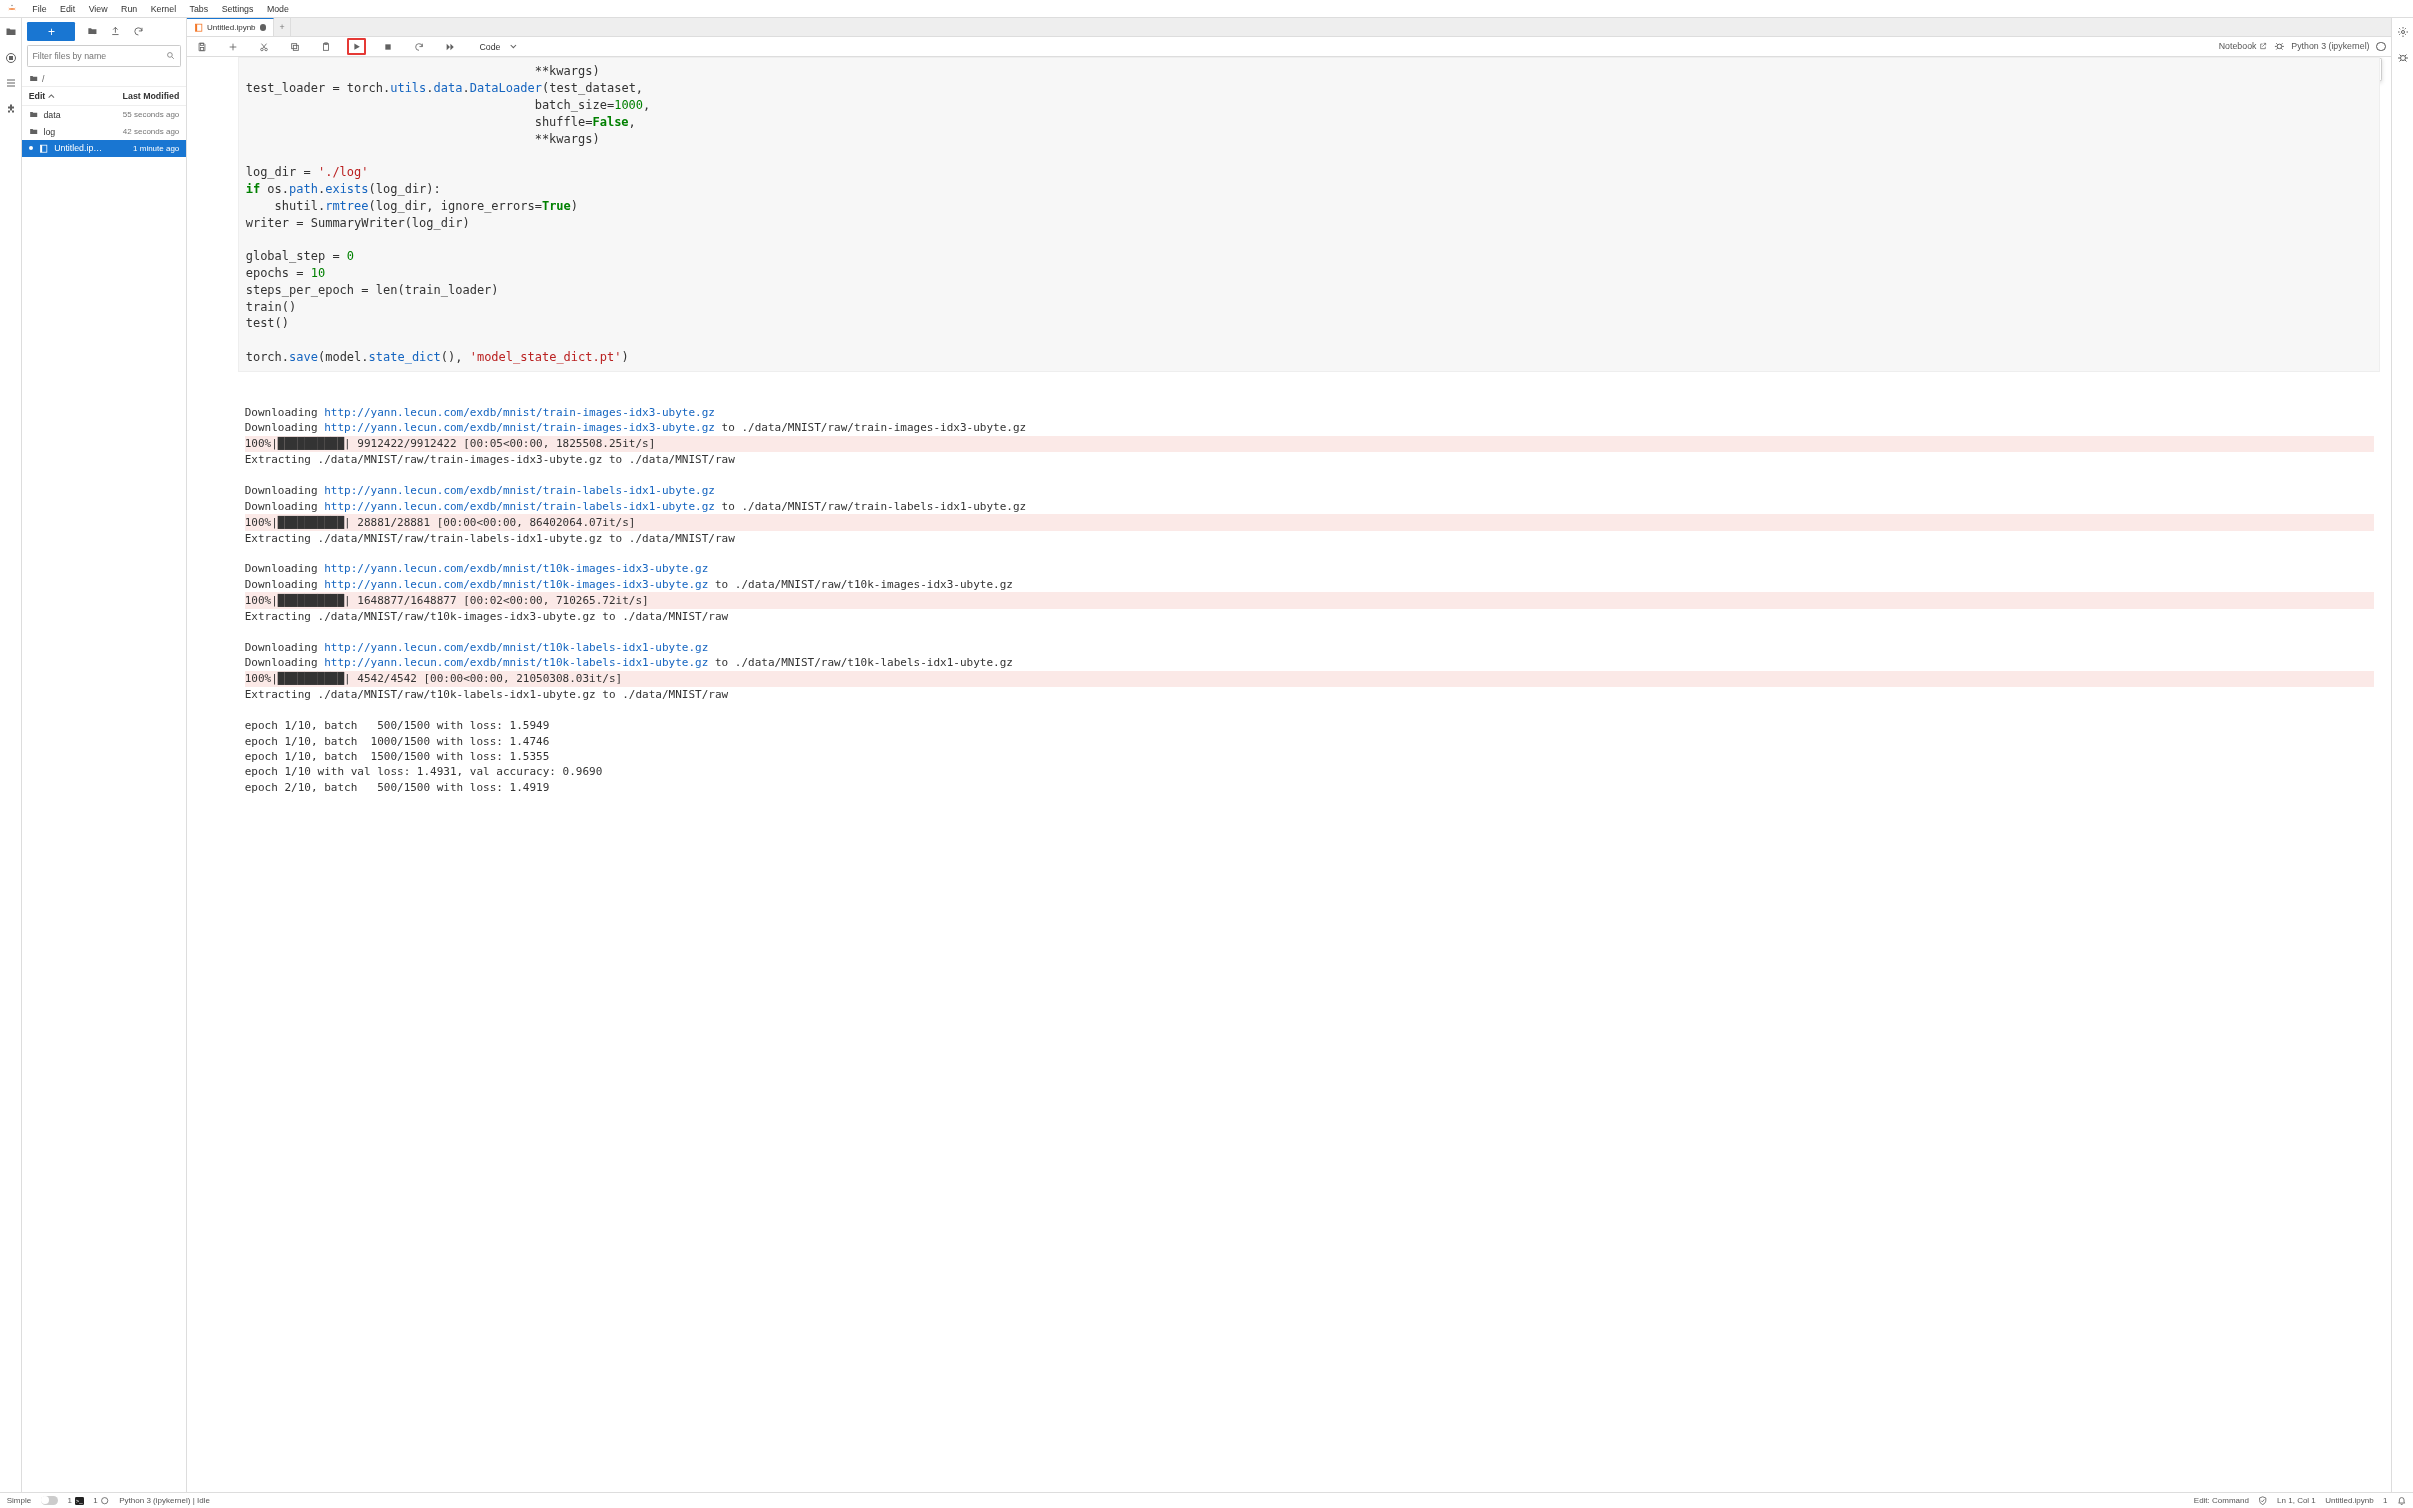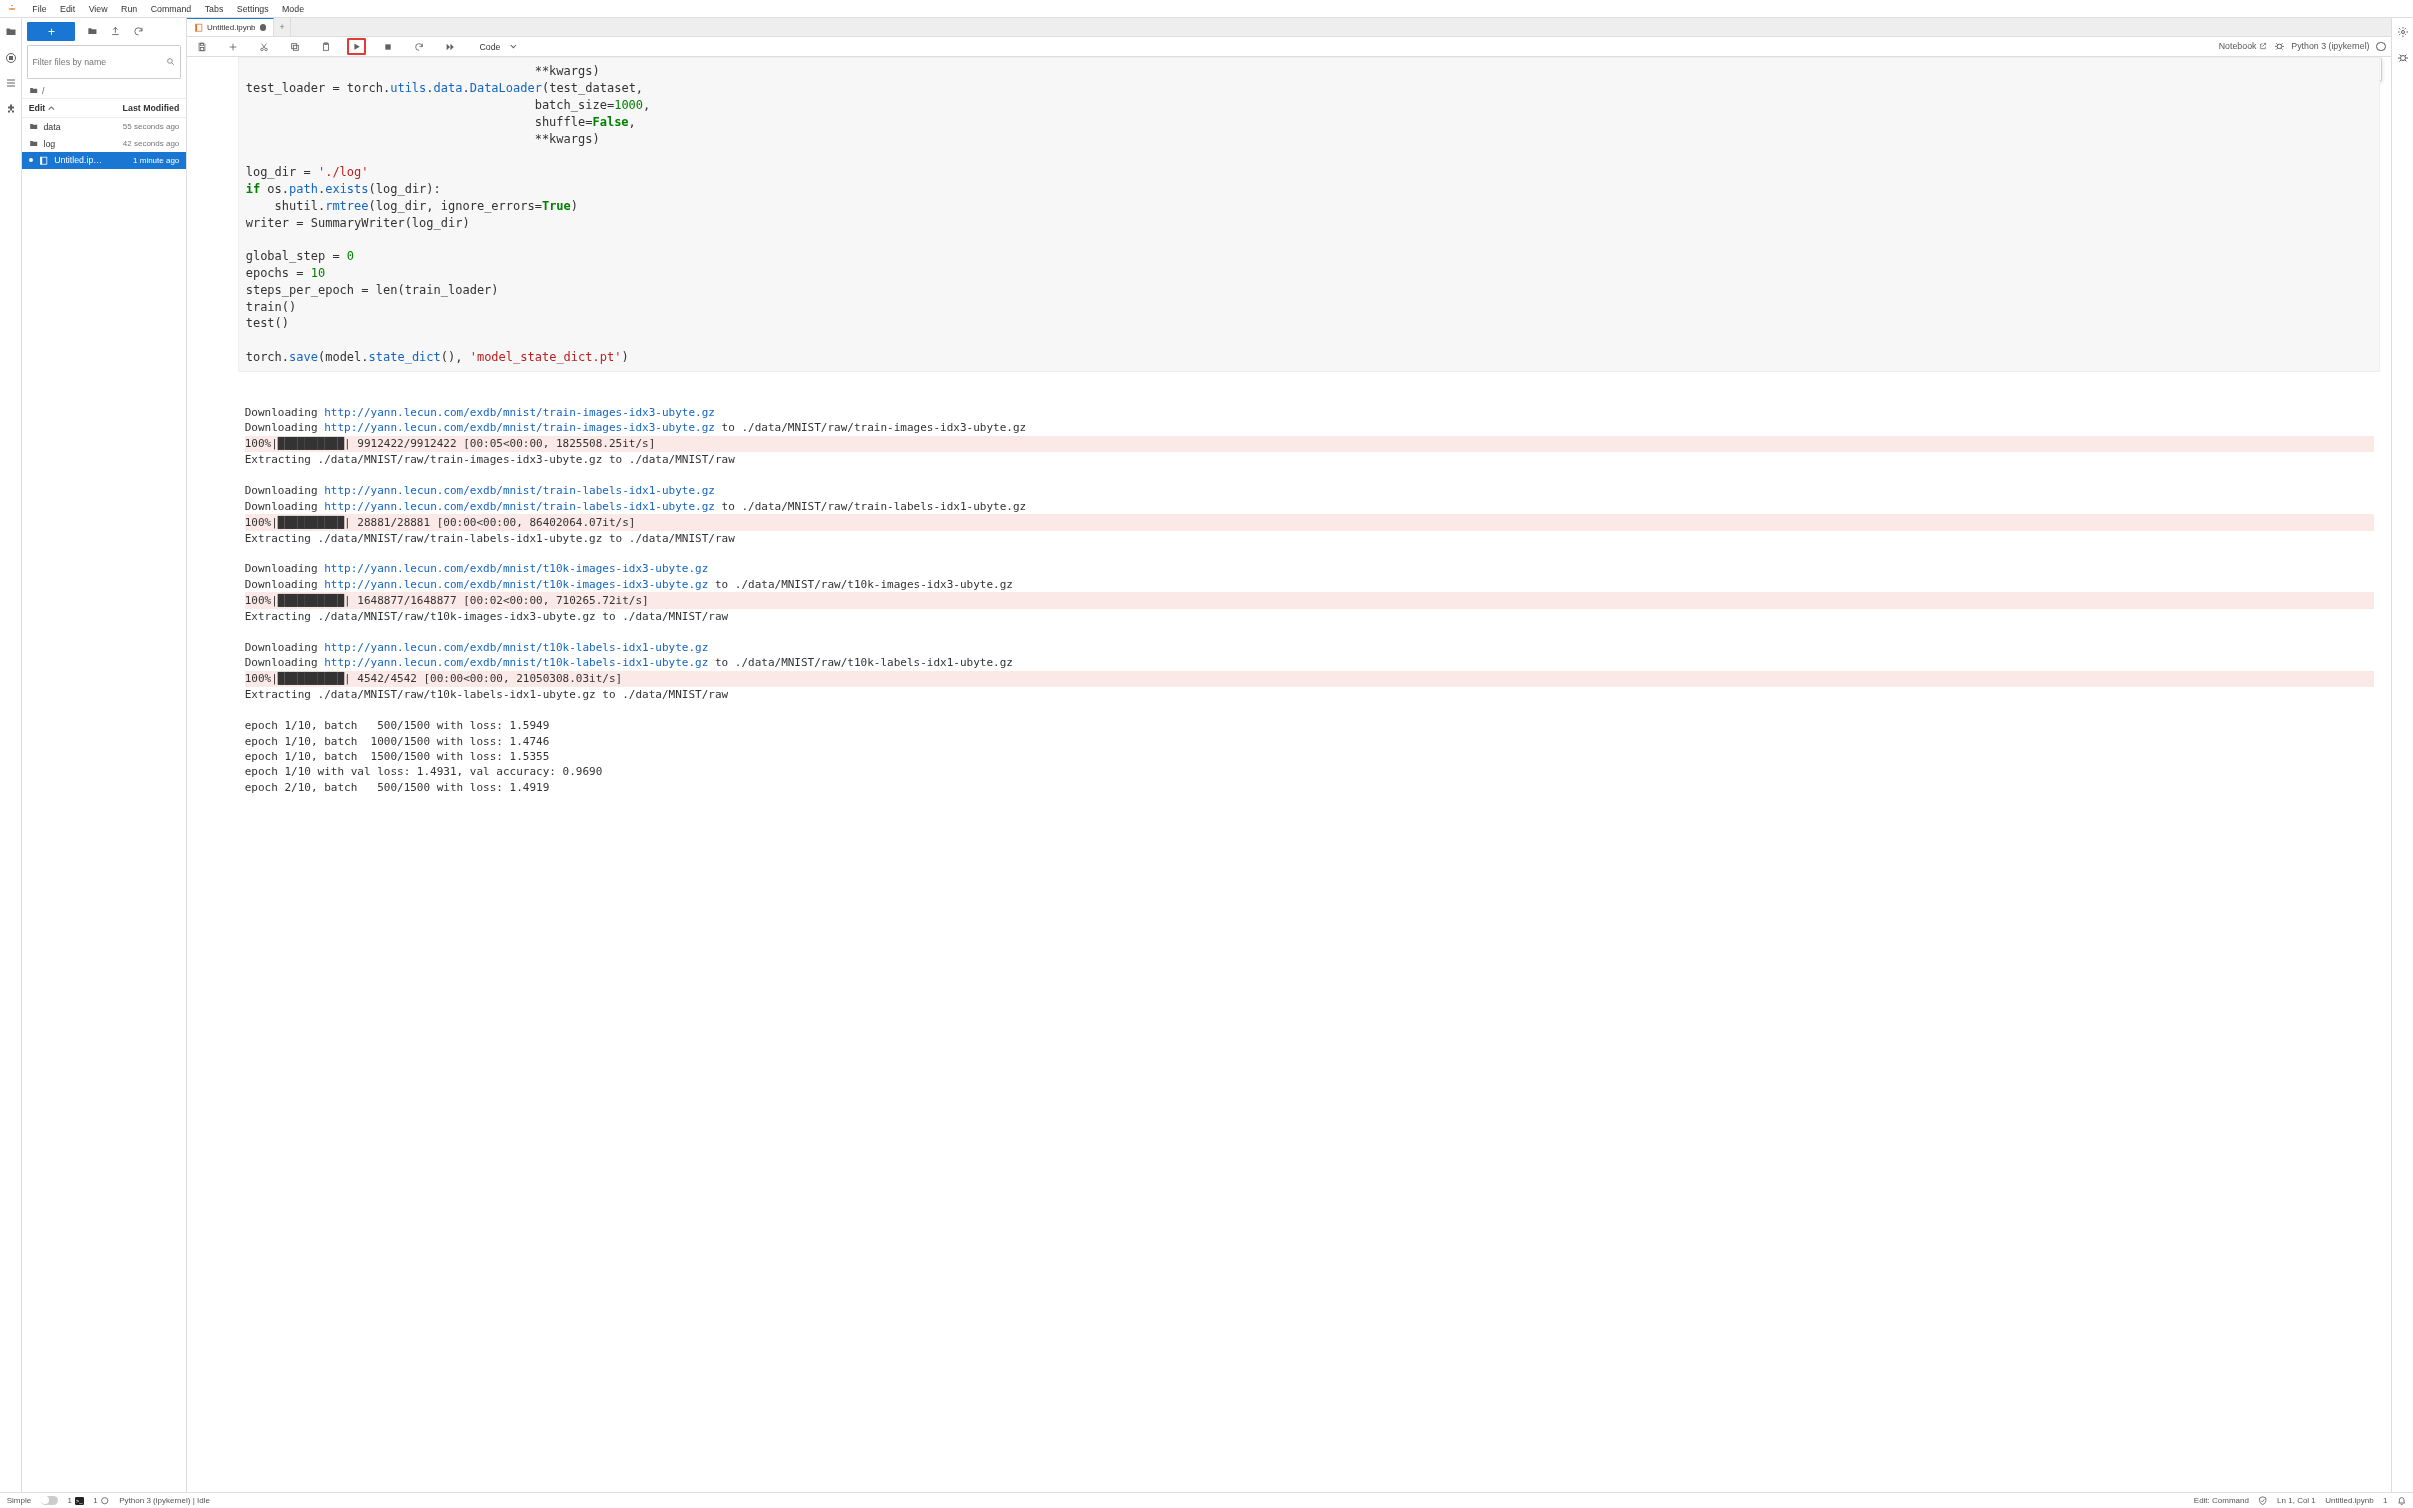--- a/index.html
+++ b/index.html
@@ -20,21 +20,21 @@
 
 
 .right-activity-bar { width: 22px; display: flex; flex-direction: column; align-items: center; padding-top: 8px; gap: 13.5px; border-left: 0.7px solid #ddd; }
 
 
 .file-panel { width: 165px; border-right: 0.7px solid #ddd; display: flex; flex-direction: column; background: #fff; }
 .file-toolbar { display: flex; align-items: center; padding: 4px 5.4px; gap: 5.4px; }
 .btn-new { background: #1976d2; color: white; border: none; border-radius: 1.3px; height: 19px; width: 48px; font-size: 12px; cursor: pointer; display:flex;align-items:center;justify-content:center;}
 .tb-icon { width: 10.8px; height: 10.8px; color: #616161; cursor: pointer; margin-left: 6.7px; }
 .filter-row { padding: 0 5.4px 4px; }
-.filter-wrap { display: flex; align-items: center; border: 0.7px solid #ccc; border-radius: 1.3px; height: 20px; padding: 16px 4px; }
+.filter-wrap { display: flex; align-items: center; border: 0.7px solid #ccc; border-radius: 1.3px; height: 20px; padding: 10px 4px; }
 .filter-input { border: none; outline: none; flex: 1; font-size: 8.8px; color: #757575; }
 .breadcrumb-row { padding: 2.7px 6.7px; color: #616161; display: flex; align-items: center; gap: 4px; border-bottom: 0.7px solid #eee;}
 .file-header { display: flex; justify-content: space-between; padding: 4px 6.7px; font-weight: 600; border-bottom: 0.7px solid #eee; font-size: 8.8px; }
 .file-header .name-col { display:flex; align-items:center; gap:2.7px;}
 .file-list { flex: 1; overflow: auto; }
 .file-row { display: flex; justify-content: space-between; align-items: center; padding: 3.4px 6.7px; cursor: pointer; }
 .file-row .left { display: flex; align-items: center; gap: 5.4px; }
 .file-row .time { color: #757575; font-size: 8px; margin-left: 19px; }
 .file-row.selected { background: #1976d2; color: white; }
 .file-row.selected .time { color: white; }
@@ -99,21 +99,21 @@
       <svg viewBox="0 0 24 24" width="12" height="12">
           <circle cx="12" cy="5" r="1.5" fill="#888"></circle>
           <path d="M4 9 Q12 14 20 9 Q12 18 4 9" fill="#f37626"></path>
           <path d="M4 15 Q12 10 20 15 Q12 6 4 15" fill="#f37626"></path>
         </svg>
     </span>
     <span class="menu-item">File</span>
     <span class="menu-item">Edit</span>
     <span class="menu-item">View</span>
     <span class="menu-item">Run</span>
-    <span class="menu-item">Command</span>
+    <span class="menu-item">Kernel</span>
     <span class="menu-item">Tabs</span>
     <span class="menu-item">Settings</span>
     <span class="menu-item">Mode</span>
   </div>
 
   <div class="main-row">
 
     <div class="activity-bar">
       <span class="activity-icon">
           <svg width="12" height="12" viewBox="0 0 24 24" fill="currentColor">

